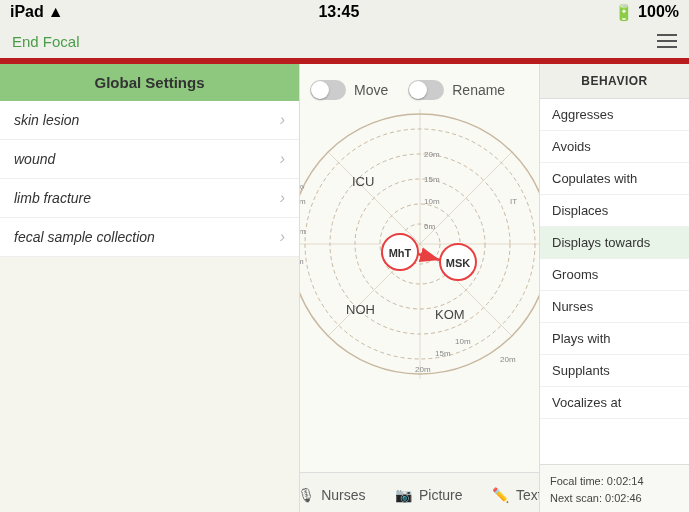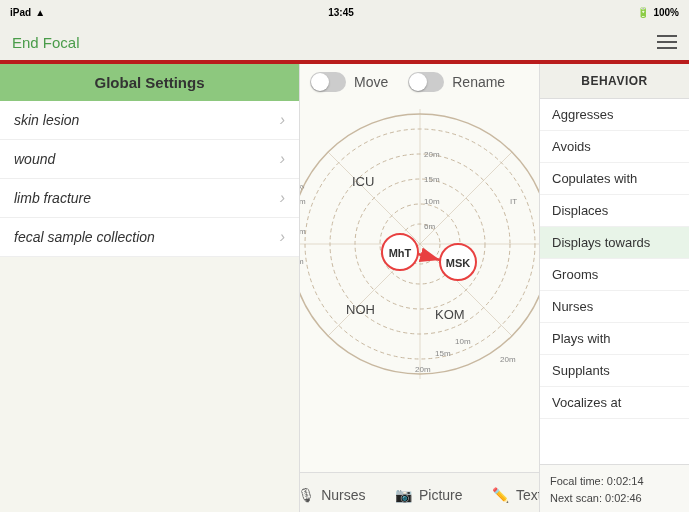--- a/index.html
+++ b/index.html
@@ -13,31 +13,31 @@
     }
 
     
     .status-bar {
       height: 20px;
       background: #f0f0ea;
       display: flex;
       align-items: center;
       justify-content: space-between;
       padding: 12px 10px;
-      font-size: 10px;
+      font-size: 16px;
       font-weight: 600;
     }
     .status-left { display: flex; align-items: center; gap: 4px; }
     .status-right { display: flex; align-items: center; gap: 4px; }
 
     
     .nav-bar {
       height: 40px;
       background: #f0f0ea;
-      border-bottom: 4px solid #b91c1c;
+      border-bottom: 6px solid #b91c1c;
       display: flex;
       align-items: center;
       justify-content: space-between;
       padding: 0 12px;
     }
     .nav-end-focal {
       color: #4a9c4a;
       font-size: 15px;
       font-weight: 400;
     }
@@ -144,21 +144,21 @@
     .center-area {
       flex: 1;
       position: relative;
       overflow: hidden;
       background: #fafaf5;
     }
 
     
     .toggle-bar {
       position: absolute;
-      top: 8px;
+      top: 16px;
       left: 10px;
       display: flex;
       align-items: flex-end;
       gap: 20px;
       z-index: 10;
     }
 
     .toggle-group {
       display: flex;
       align-items: center;

